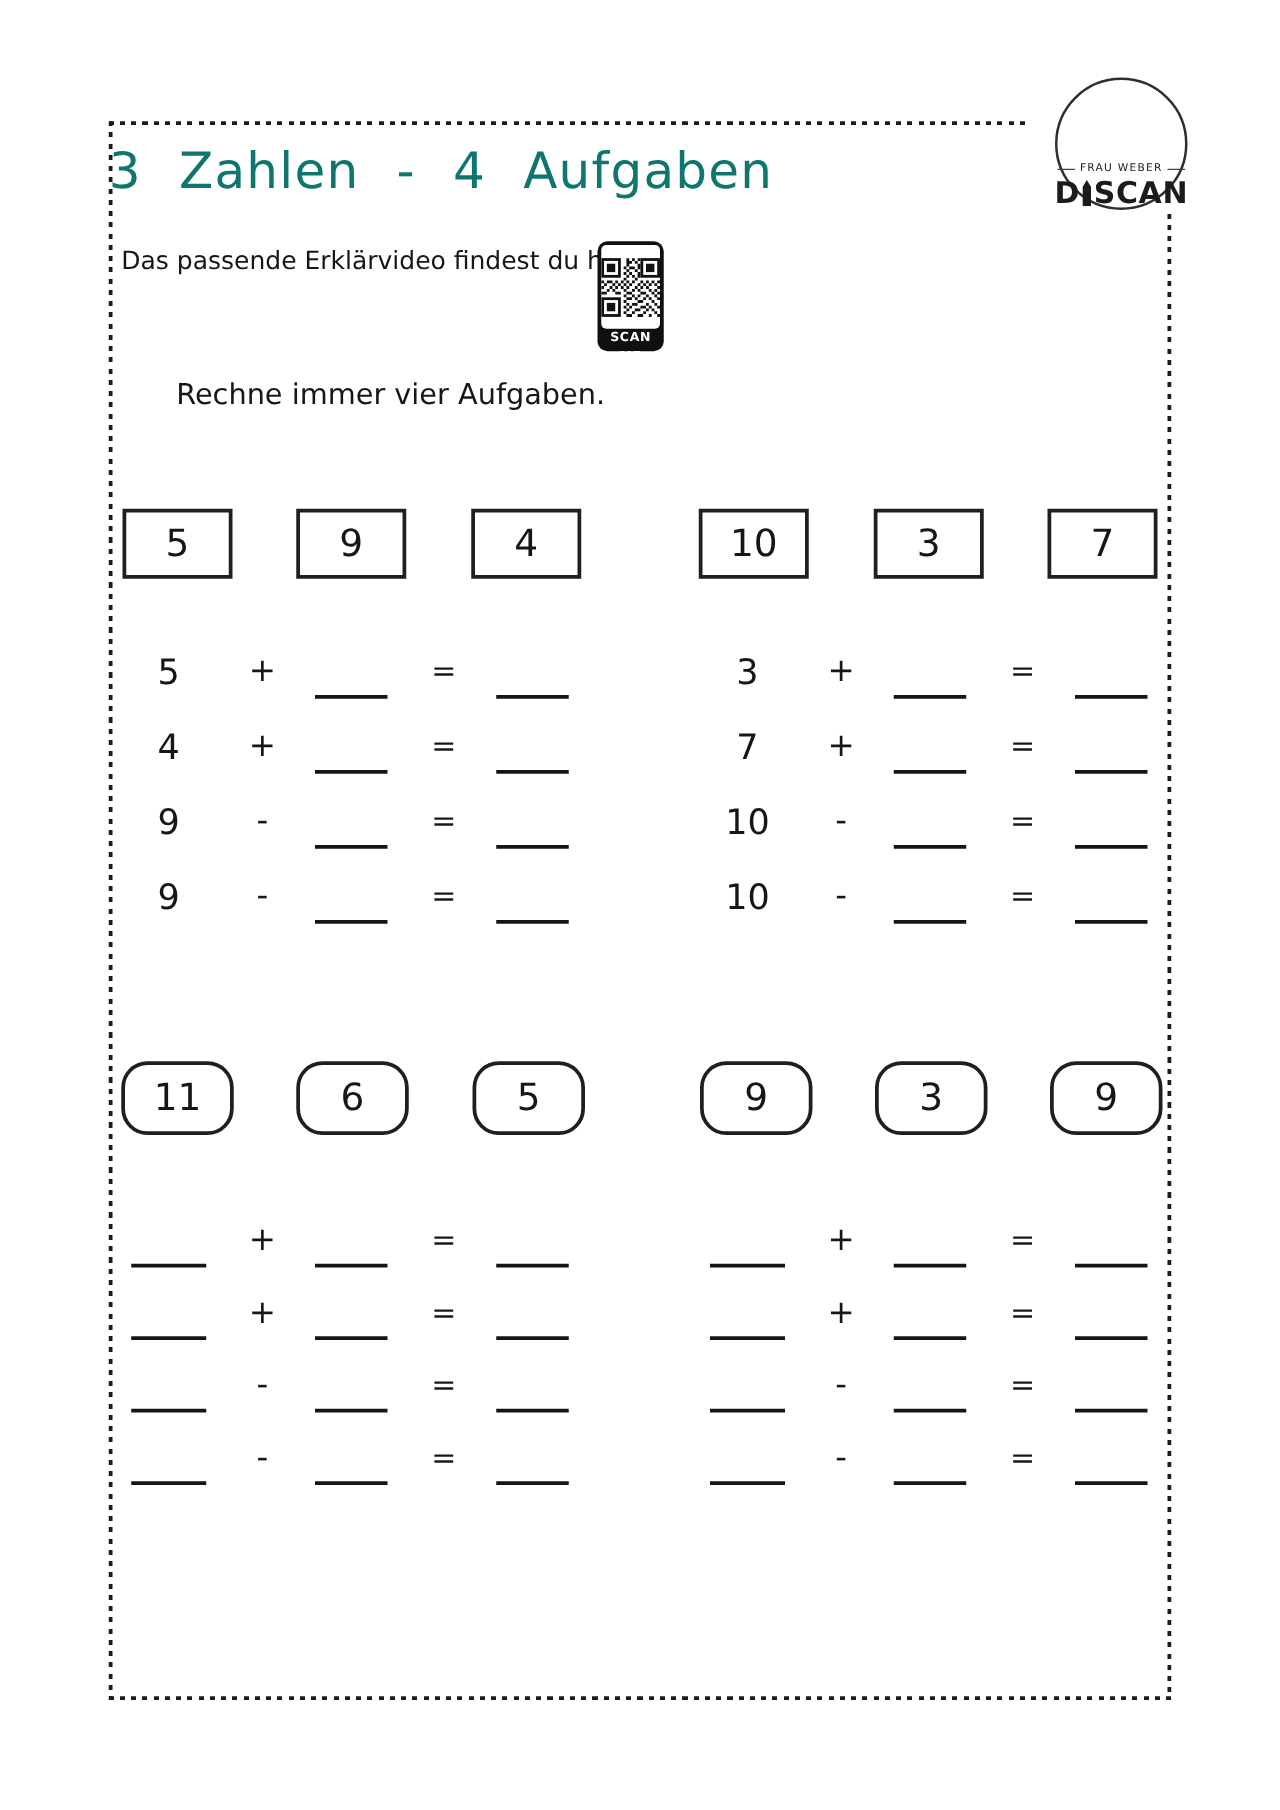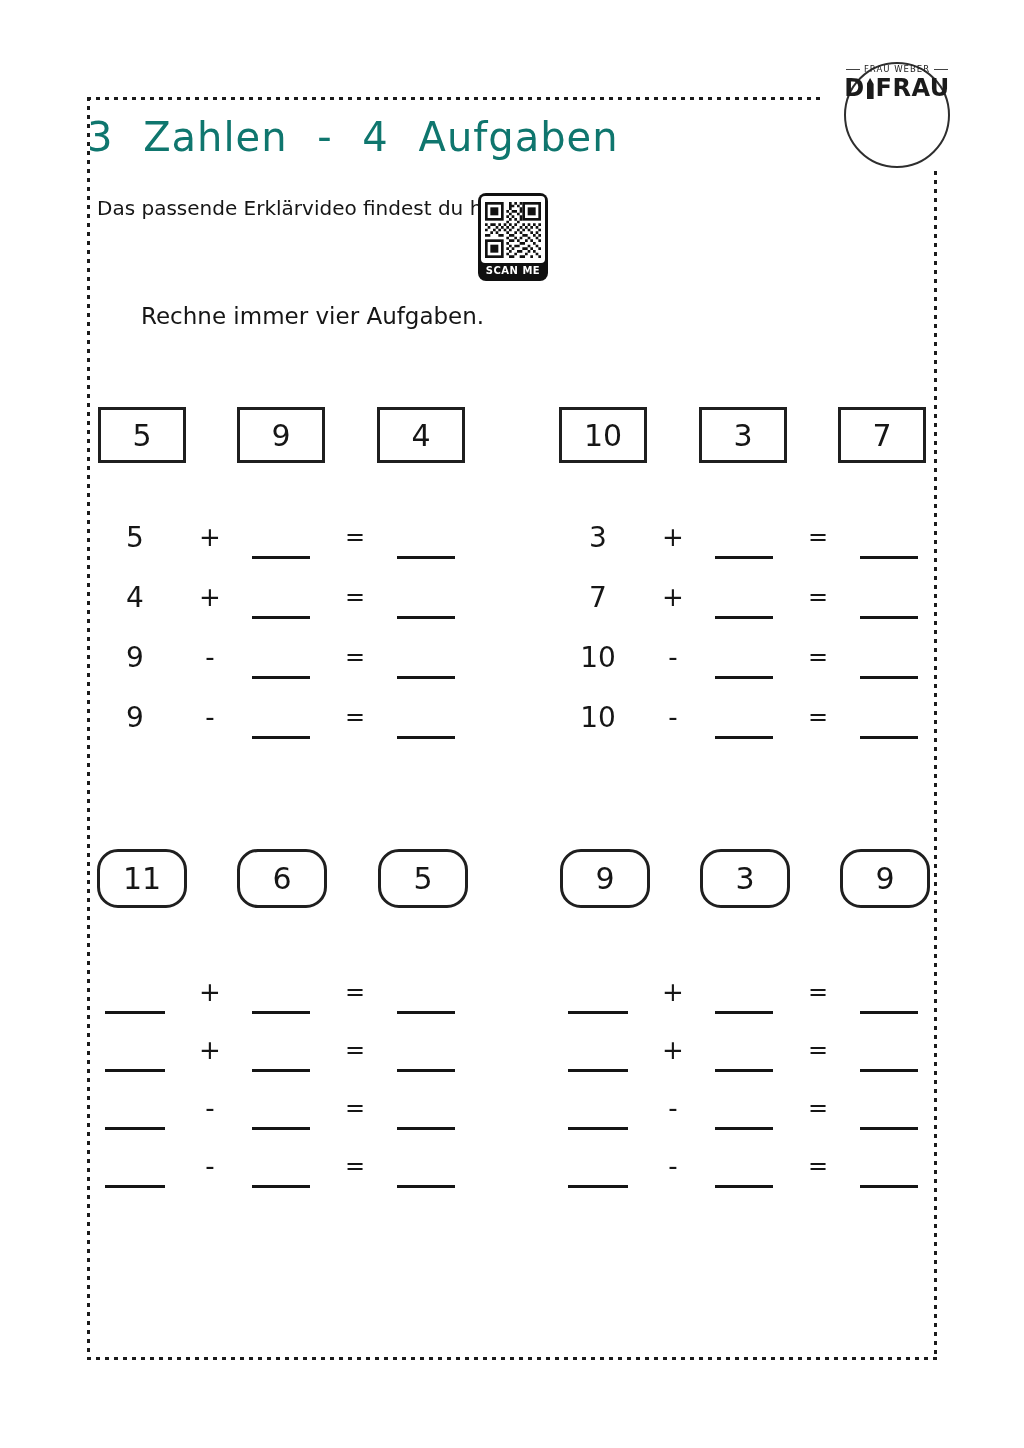--- a/index.html
+++ b/index.html
@@ -14,36 +14,36 @@
   .bl-v{width:3px;background:repeating-linear-gradient(180deg,#1b1b1b 0 4px,transparent 4px 9px);}
   .bl-top{left:87px;top:97px;width:733px;}
   .bl-left{left:87px;top:97px;height:1263px;}
   .bl-right{left:934px;top:171px;height:1189px;}
   .bl-bottom{left:87px;top:1357px;width:850px;}
 
   
   .logo{
     position:absolute;left:844px;top:62px;width:106px;height:106px;border-radius:50%;
     border:2px solid #2e2e2e;background:#fff;z-index:5;
-    display:flex;flex-direction:column;align-items:center;justify-content:flex-start;box-sizing:border-box;
+    display:flex;flex-direction:column;align-items:center;justify-content:flex-end;box-sizing:border-box;
   }
   .brand-top{display:flex;align-items:center;gap:4px;font-size:8.5px;letter-spacing:1px;color:#222;white-space:nowrap;}
   .brand-top .dash{width:14px;height:1px;background:#444;}
   .brand-main{display:flex;align-items:flex-end;font-weight:700;font-size:24px;letter-spacing:0.5px;color:#1b1b1b;line-height:1;margin-top:2px;}
   .pencil{display:inline-block;width:7px;height:21px;background:#1b1b1b;margin:0 2px 1px 2px;
     clip-path:polygon(50% 0,100% 28%,100% 100%,0 100%,0 28%);}
 
   
   .title{position:absolute;left:87px;top:114px;width:745px;
     font-size:40px;letter-spacing:1px;word-spacing:16px;color:#0f766e;}
   .hint{position:absolute;left:97px;top:196px;font-size:20px;color:#161616;}
   .instruction{position:absolute;left:97px;top:303px;font-size:23px;color:#161616;margin-left:44px;}
 
   
-  .qr{position:absolute;left:478px;top:193px;width:70px;height:88px;background:#101010;border-radius:8px;
+  .qr{position:absolute;left:478px;top:193px;width:53px;height:88px;background:#101010;border-radius:8px;
     display:flex;flex-direction:column;box-sizing:border-box;padding:3px;}
   .qr-inner{flex:1;background:#fff;border-radius:4px;display:flex;align-items:center;justify-content:center;}
   .qr-label{height:15px;line-height:15px;text-align:center;color:#fff;font-size:10px;font-weight:bold;letter-spacing:0.5px;}
 
   
   .numbox{position:absolute;border:3px solid #1f1f1f;background:#fff;box-sizing:border-box;
     display:flex;align-items:center;justify-content:center;font-size:30px;color:#161616;}
   .nb1{width:88px;height:56px;top:407px;}
   .nb2{width:90px;height:59px;top:849px;border-radius:21px;}
 
@@ -72,21 +72,21 @@
 
 <div class="logo">
   <div class="brand-top">
     <span class="dash"></span>
     <span>FRAU WEBER</span>
     <span class="dash"></span>
   </div>
   <div class="brand-main">
     <span>D</span>
     <span class="pencil"></span>
-    <span>FRAU</span>
+    <span>SCAN</span>
   </div>
 </div>
 
 <div class="title">3 Zahlen - 4 Aufgaben</div>
 <div class="hint">Das passende Erklärvideo findest du hier:</div>
 
 <div class="qr">
   <div class="qr-inner">
     <svg width="56" height="56" viewBox="0 0 21 21">
       <rect x="0" y="0" width="7" height="7" fill="#111"></rect>

